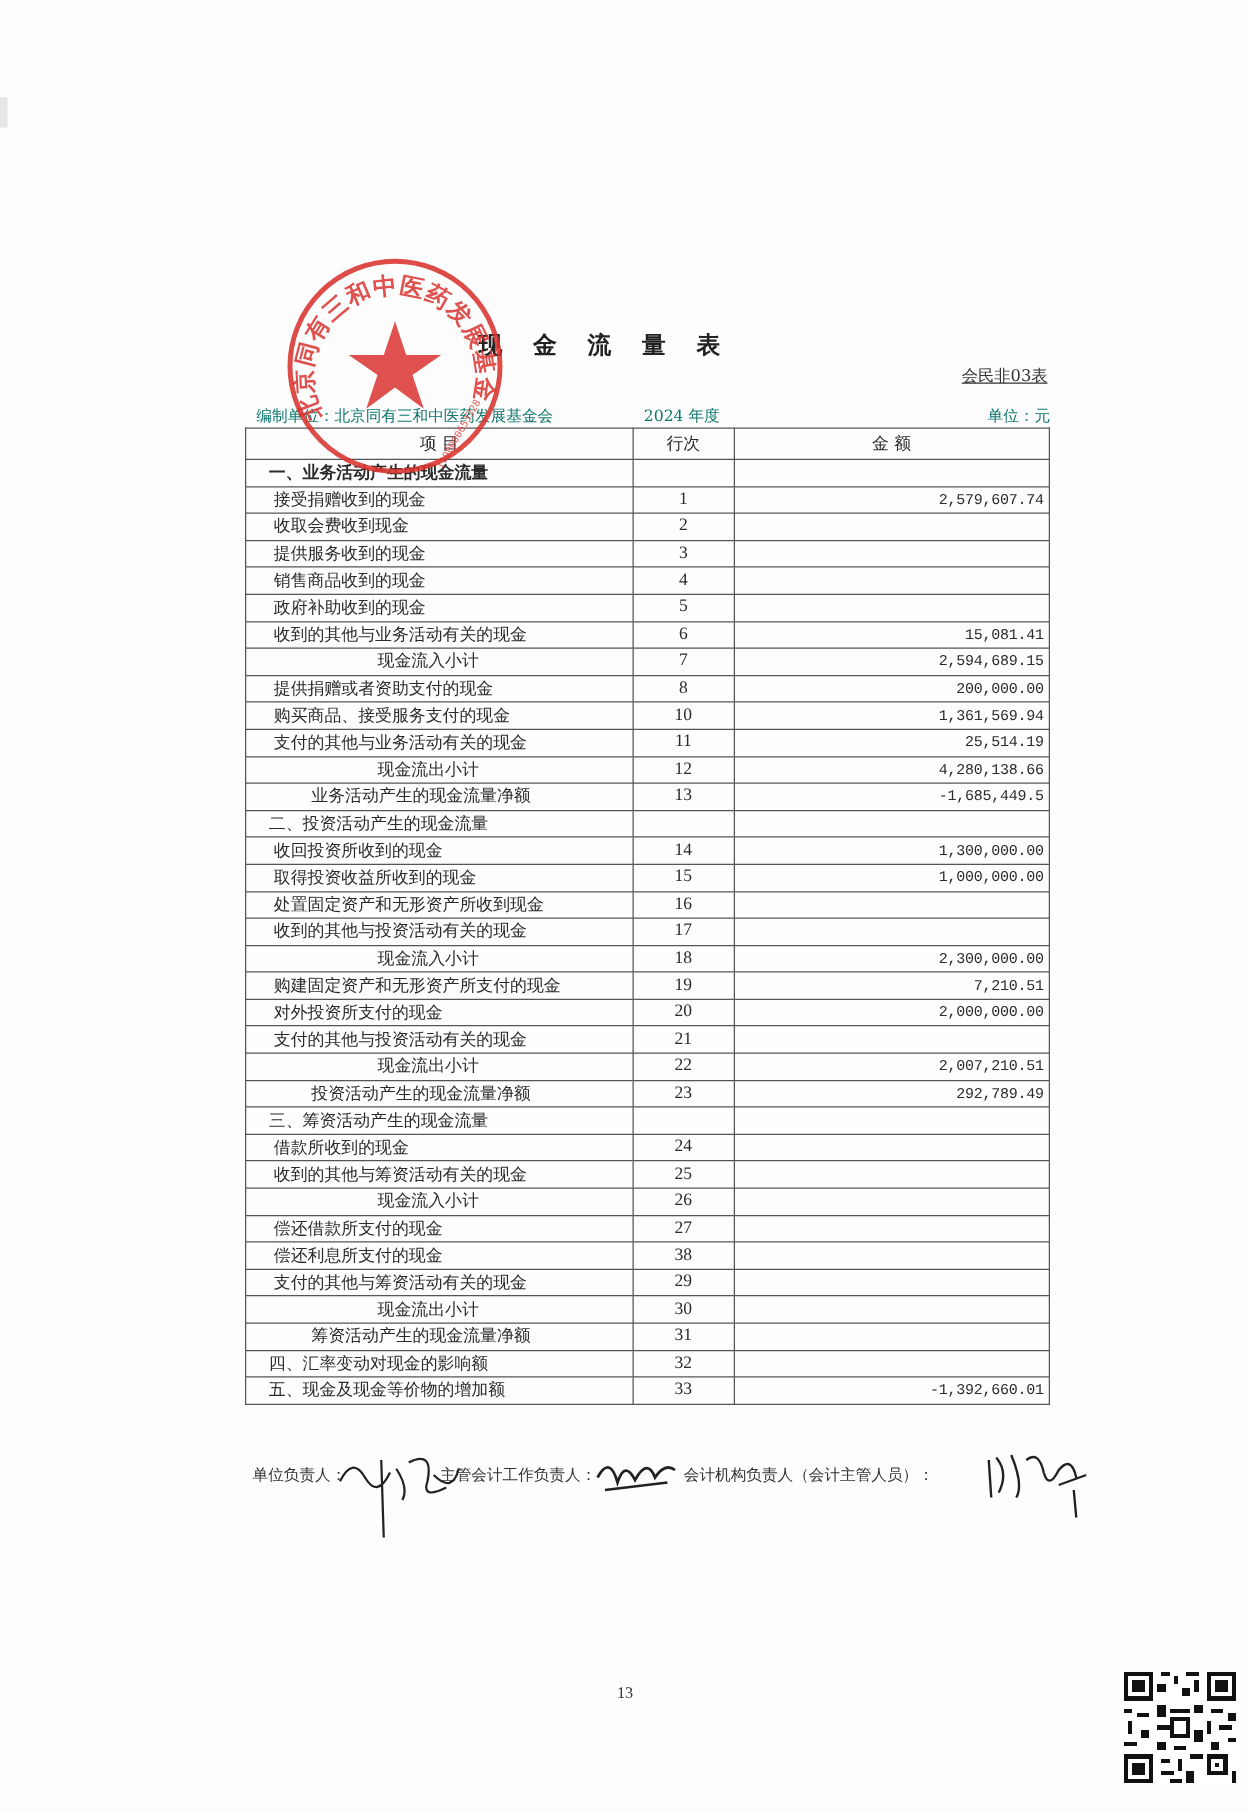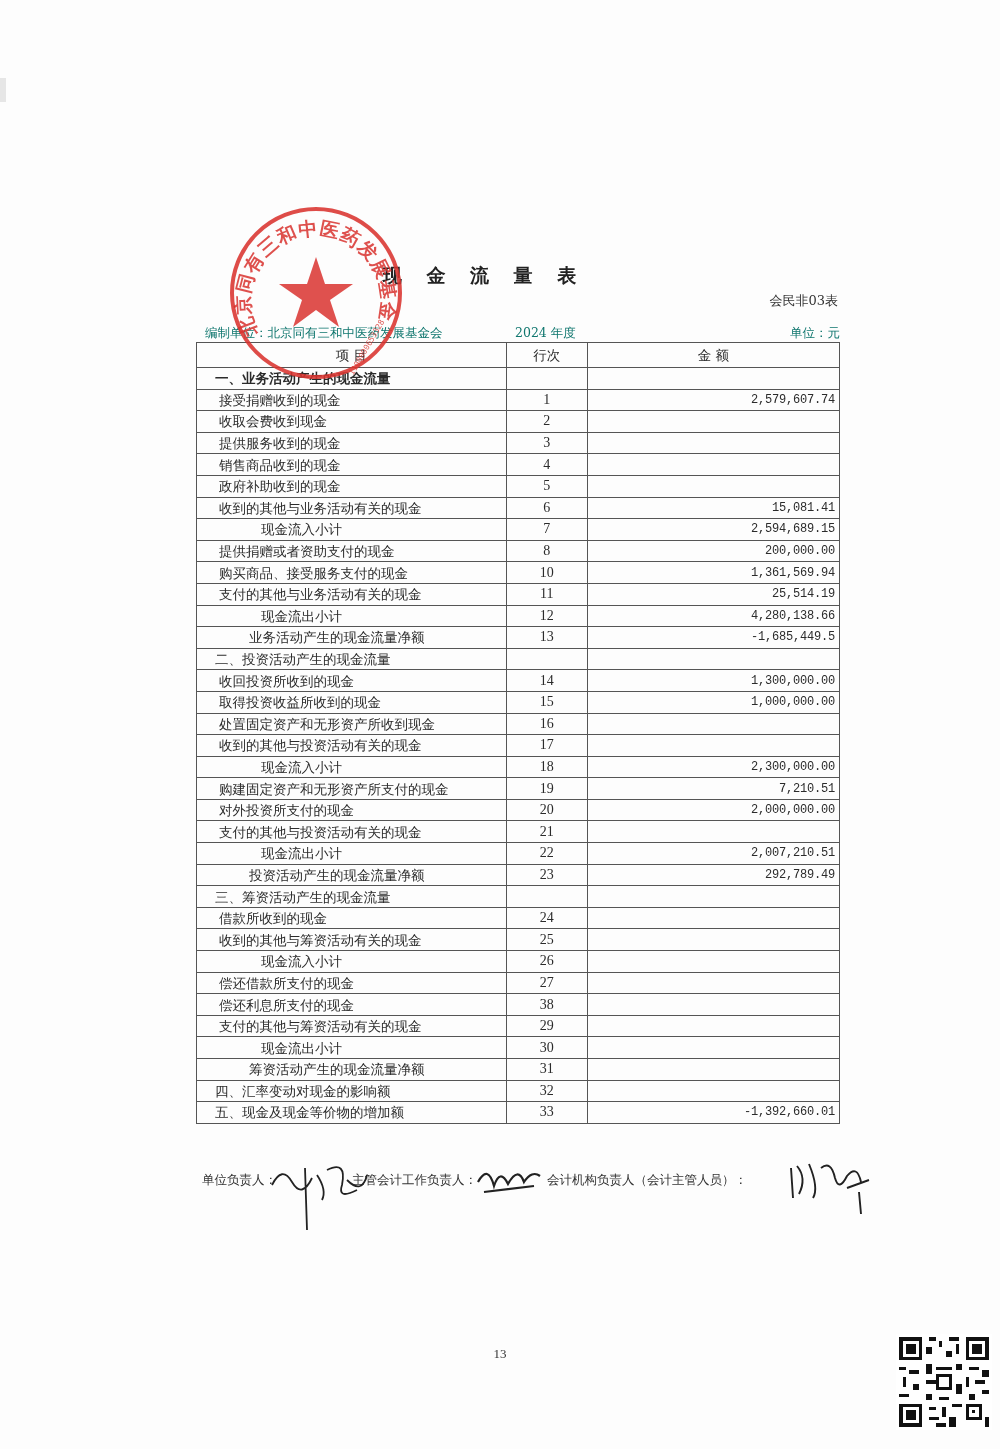--- a/index.html
+++ b/index.html
@@ -4,21 +4,21 @@
 <style>
   html, body { margin: 0; padding: 0; }
   body {
     width: 1000px; height: 1449px; background: #fdfdfd; position: relative; overflow: hidden;
     font-family: "DejaVu Serif", "Liberation Serif", serif; color: #2a2a2a;
   }
   .page-title {
     position: absolute; left: 0; width: 968px; top: 263px; text-align: center;
     font-size: 19px; font-weight: bold; letter-spacing: 9px; color: #222;
   }
-  .form-code { position: absolute; right: 162px; top: 292px; font-size: 13px; color: #333; }
+  .form-code { position: absolute; right: 162px; top: 292px; font-size: 13px; color: #333; text-decoration: underline; }
   .meta-row { position: absolute; left: 205px; width: 635px; top: 325px; height: 18px; font-size: 12.5px; color: #0f766e; }
   .meta-row .org { position: absolute; left: 0; top: 0; }
   .meta-row .year { position: absolute; left: 310px; top: 0; }
   .meta-row .unit { position: absolute; right: 0; top: 0; }
 
   table.cf {
     position: absolute; left: 196px; top: 342px; width: 644px;
     border-collapse: collapse; font-size: 13.5px; color: #2b2b2b;
   }
   table.cf td, table.cf th {
@@ -26,21 +26,21 @@
   }
   table.cf th { font-weight: normal; font-size: 13.5px; height: 24px; }
   table.cf col.c1 { width: 310px; }
   table.cf col.c2 { width: 81px; }
   table.cf col.c3 { width: 253px; }
   td.line { text-align: center; font-family: "Liberation Serif", serif; font-size: 14px; }
   td.amt { text-align: right; font-family: "Liberation Mono", monospace; font-size: 12px; padding-right: 3px; letter-spacing: -0.2px; }
   td.item.lv0 { padding-left: 18px; font-weight: bold; }
   td.item.lv0.plain { font-weight: normal; }
   td.item.lv1 { padding-left: 22px; }
-  td.item.lv2 { padding-left: 64px; }
+  td.item.lv2 { padding-left: 105px; }
   td.item.lv3 { padding-left: 52px; }
 
   .signatures { position: absolute; left: 202px; top: 1172px; font-size: 12.5px; color: #333; width: 700px; height: 70px; }
   .signatures span { position: absolute; top: 0; }
   .sig { position: absolute; }
 
   .seal { position: absolute; left: 228px; top: 205px; width: 176px; height: 176px; pointer-events: none; }
 
   .page-number { position: absolute; left: 0; width: 1000px; text-align: center; top: 1346px; font-size: 13px; color: #333; font-family: "Liberation Serif", serif; }
 

